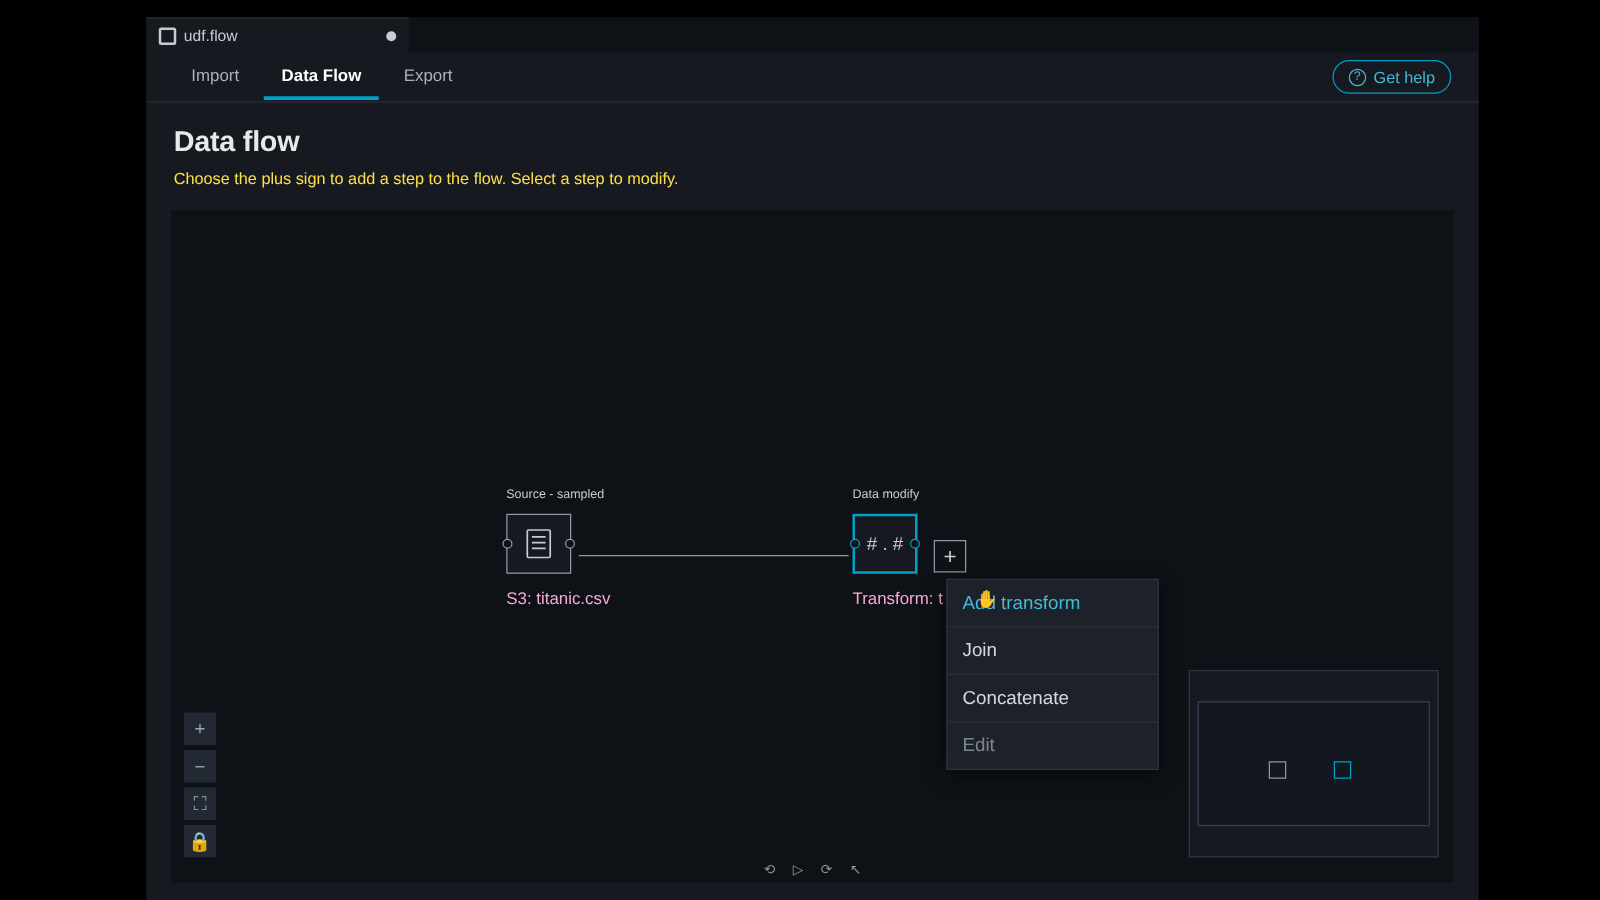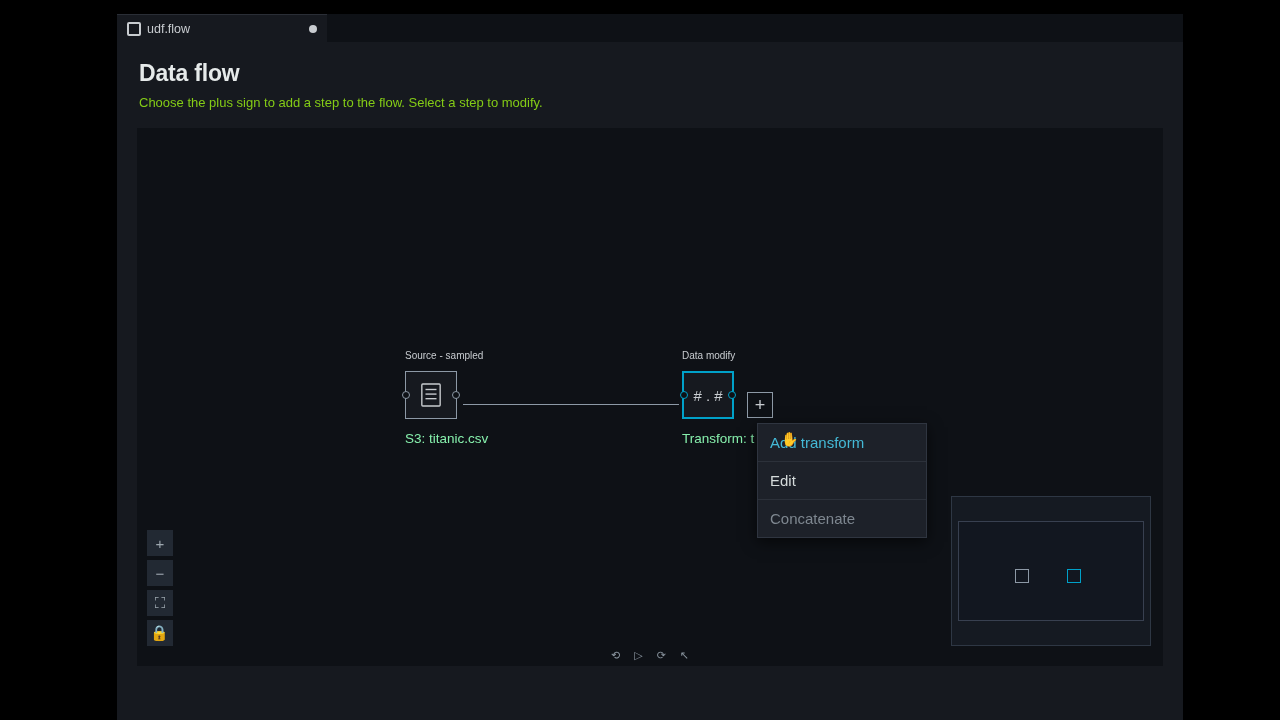--- a/index.html
+++ b/index.html
@@ -102,21 +102,21 @@
   }
   .page-title {
     font-size: 23px;
     font-weight: 700;
     color: #e6eaea;
     letter-spacing: -0.2px;
     margin-bottom: 8px;
   }
   .page-sub {
     font-size: 13px;
-    color: #84cc16;
+    color: #fde047;
   }
   
   .canvas {
     margin: 8px 20px 14px;
     height: 538px;
     background: #0e1116;
     position: relative;
   }
   
   .node-block {
@@ -138,21 +138,21 @@
     position: relative;
     font-size: 15px;
     color: #c8ccd0;
   }
   .node-box.selected {
     border: 2px solid #00a1c9;
   }
   .node-sub {
     margin-top: 12px;
     font-size: 13.5px;
-    color: #86efac;
+    color: #f9a8d4;
   }
   .port {
     position: absolute;
     width: 8px; height: 8px;
     border: 1.5px solid #8d99a6;
     border-radius: 50%;
     background: #0e1116;
     top: 50%;
     transform: translate(-50%, -50%);
   }
@@ -274,20 +274,32 @@
 <div class="app">
 
   <div class="tabstrip">
     <div class="filetab">
       <span class="logo"></span>
       <span>udf.flow</span>
       <span class="dirty"></span>
     </div>
   </div>
 
+  <div class="navbar">
+    <div class="nav-tabs">
+      <div class="nav-tab">Import</div>
+      <div class="nav-tab active">Data Flow</div>
+      <div class="nav-tab">Export</div>
+    </div>
+    <div class="spacer"></div>
+    <button class="get-help">
+      <span class="qicon">?</span>
+      <span>Get help</span>
+    </button>
+  </div>
 
   <div class="header-area">
     <div class="page-title">Data flow</div>
     <div class="page-sub">Choose the plus sign to add a step to the flow. Select a step to modify.</div>
   </div>
 
   <div class="canvas">
 
     <div class="edge"></div>
 
@@ -318,22 +330,23 @@
 
     <div class="plus-btn">
       <span>+</span>
     </div>
 
     <div class="ctxmenu">
       <div class="ctxitem hover">
         <span>Add transform</span>
         <span class="cursor">✋</span>
       </div>
+      <div class="ctxitem">Join</div>
+      <div class="ctxitem">Concatenate</div>
       <div class="ctxitem">Edit</div>
-      <div class="ctxitem">Concatenate</div>
     </div>
 
     <div class="minimap">
       <div class="minimap-inner">
         <div class="mini-node a"></div>
         <div class="mini-node b"></div>
       </div>
     </div>
 
     <div class="zoomctrl">

